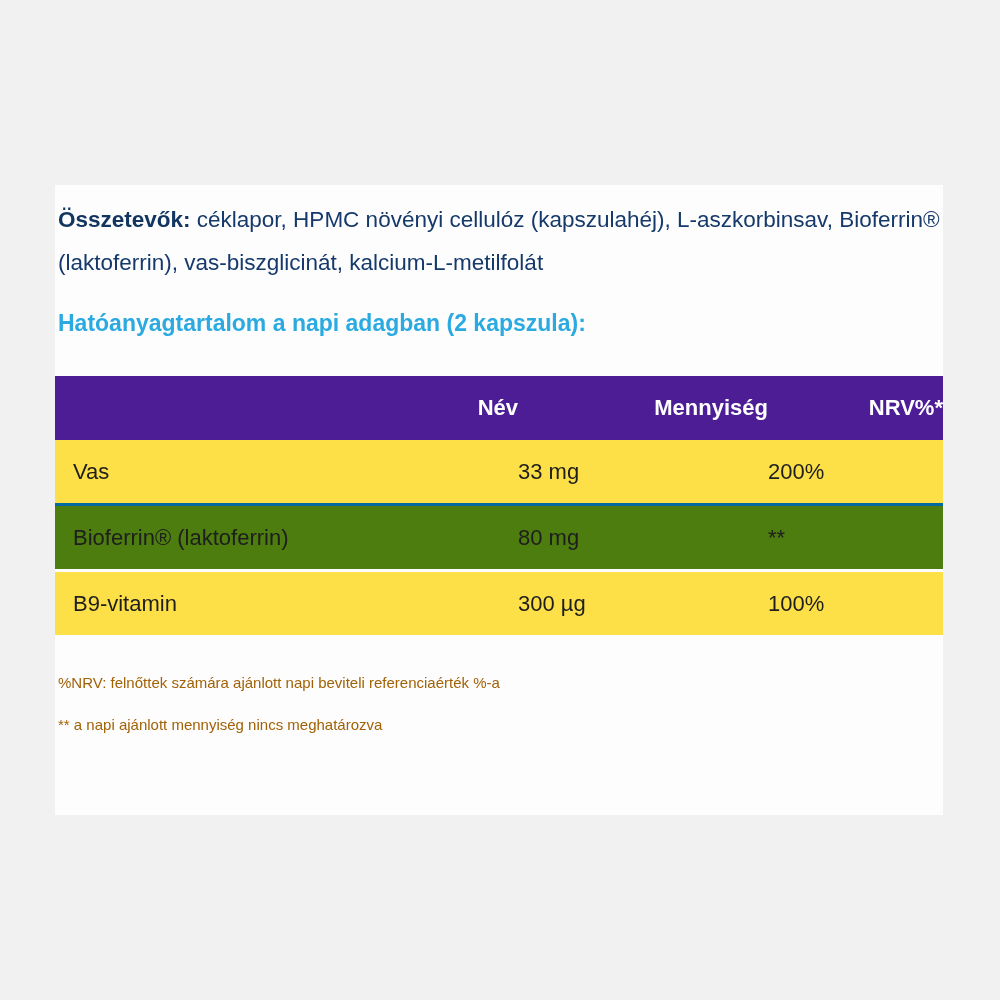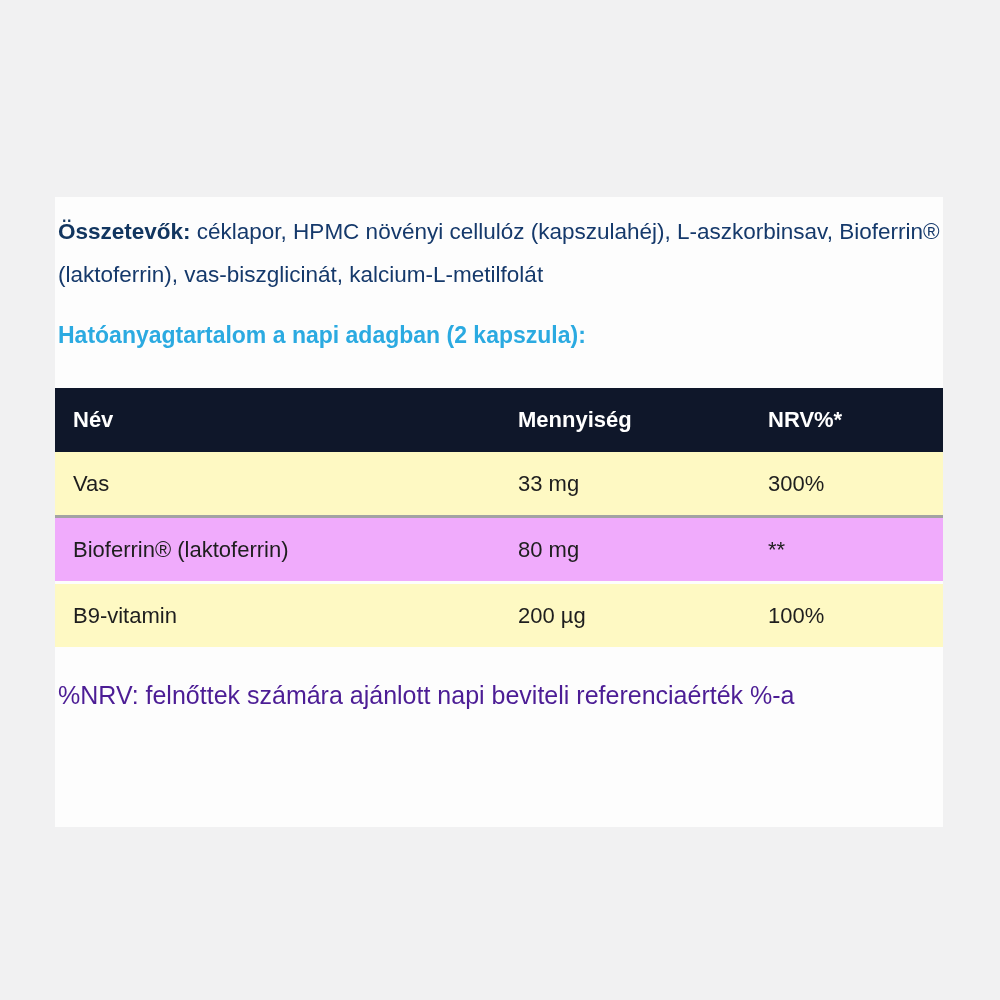--- a/index.html
+++ b/index.html
@@ -6,21 +6,21 @@
     margin: 0;
     padding: 0;
     width: 1000px;
     height: 1000px;
     background: #f1f1f2;
     font-family: "Liberation Sans", "DejaVu Sans", sans-serif;
   }
   .card {
     position: absolute;
     left: 55px;
-    top: 197px;
+    top: 185px;
     width: 888px;
     height: 630px;
     background: #fdfdfd;
   }
   .ingredients {
     margin: 13px 2px 0 3px;
     font-size: 22.5px;
     line-height: 43px;
     color: #15396b;
   }
@@ -39,50 +39,50 @@
     margin-top: 38px;
     width: 888px;
     border-collapse: collapse;
     table-layout: fixed;
     font-size: 22px;
   }
   col.c-name { width: 463px; }
   col.c-qty  { width: 250px; }
   col.c-nrv  { width: 175px; }
   table.nutrition thead th {
-    background: #0f172a;
+    background: #4c1d95;
     color: #ffffff;
     font-weight: 700;
-    text-align: left;
+    text-align: right;
     height: 64px;
     padding: 0;
     font-size: 22px;
   }
   table.nutrition th.first, table.nutrition td.first { padding-left: 18px; }
   table.nutrition tbody td {
     height: 63px;
     padding: 0;
     color: #1e1e1e;
     text-align: left;
     vertical-align: middle;
   }
   table.nutrition tr.row-white td {
-    background: #fef9c3;
-    border-bottom: 3px solid #a3a3a3;
+    background: #fde047;
+    border-bottom: 3px solid #0369a1;
   }
   table.nutrition tr.row-alt td {
-    background: #f0abfc;
+    background: #4d7c0f;
     border-bottom: 3px solid #fdfdfd;
   }
   table.nutrition tr:last-child td { border-bottom: none; }
   .footnotes {
     margin: 27px 0 0 3px;
-    font-size: 25px;
+    font-size: 15px;
     line-height: 42px;
-    color: #4c1d95;
+    color: #a16207;
   }
 </style>
 </head>
 <body>
 
 <div class="card">
 
   <p class="ingredients">
     <span class="ing-label">Összetevők:</span><span> céklapor, HPMC növényi cellulóz (kapszulahéj), L-aszkorbinsav, Bioferrin® (laktoferrin), vas-biszglicinát, kalcium-L-metilfolát</span>
   </p>
@@ -99,32 +99,33 @@
       <tr>
         <th class="first">Név</th>
         <th>Mennyiség</th>
         <th>NRV%*</th>
       </tr>
     </thead>
     <tbody>
       <tr class="row-white">
         <td class="first">Vas</td>
         <td>33 mg</td>
-        <td>300%</td>
+        <td>200%</td>
       </tr>
       <tr class="row-alt">
         <td class="first">Bioferrin® (laktoferrin)</td>
         <td>80 mg</td>
         <td>**</td>
       </tr>
       <tr class="row-white">
         <td class="first">B9-vitamin</td>
-        <td>200 µg</td>
+        <td>300 µg</td>
         <td>100%</td>
       </tr>
     </tbody>
   </table>
 
   <div class="footnotes">
     <div>%NRV: felnőttek számára ajánlott napi beviteli referenciaérték %-a</div>
+    <div>** a napi ajánlott mennyiség nincs meghatározva</div>
   </div>
 
 </div>
 
 </body></html>

